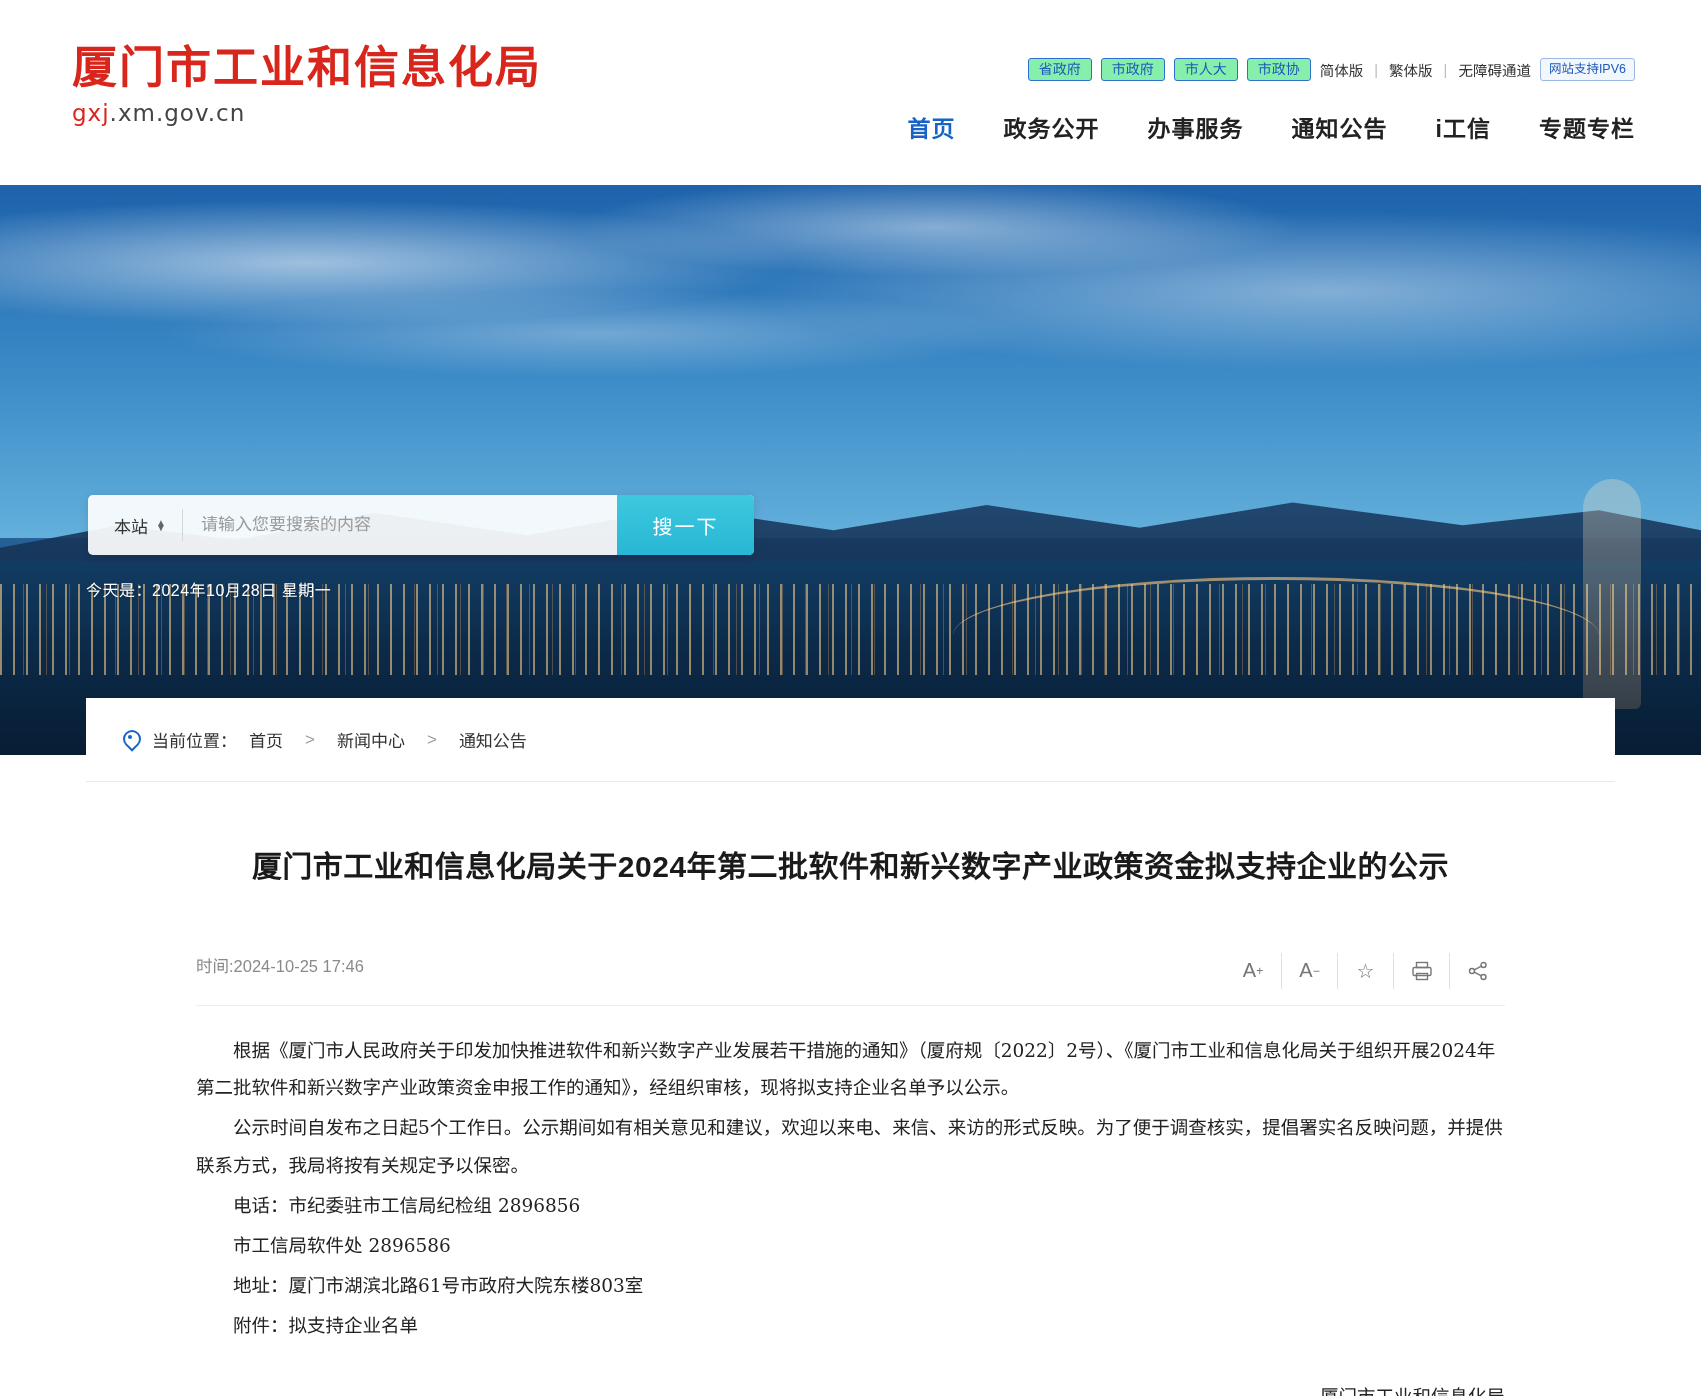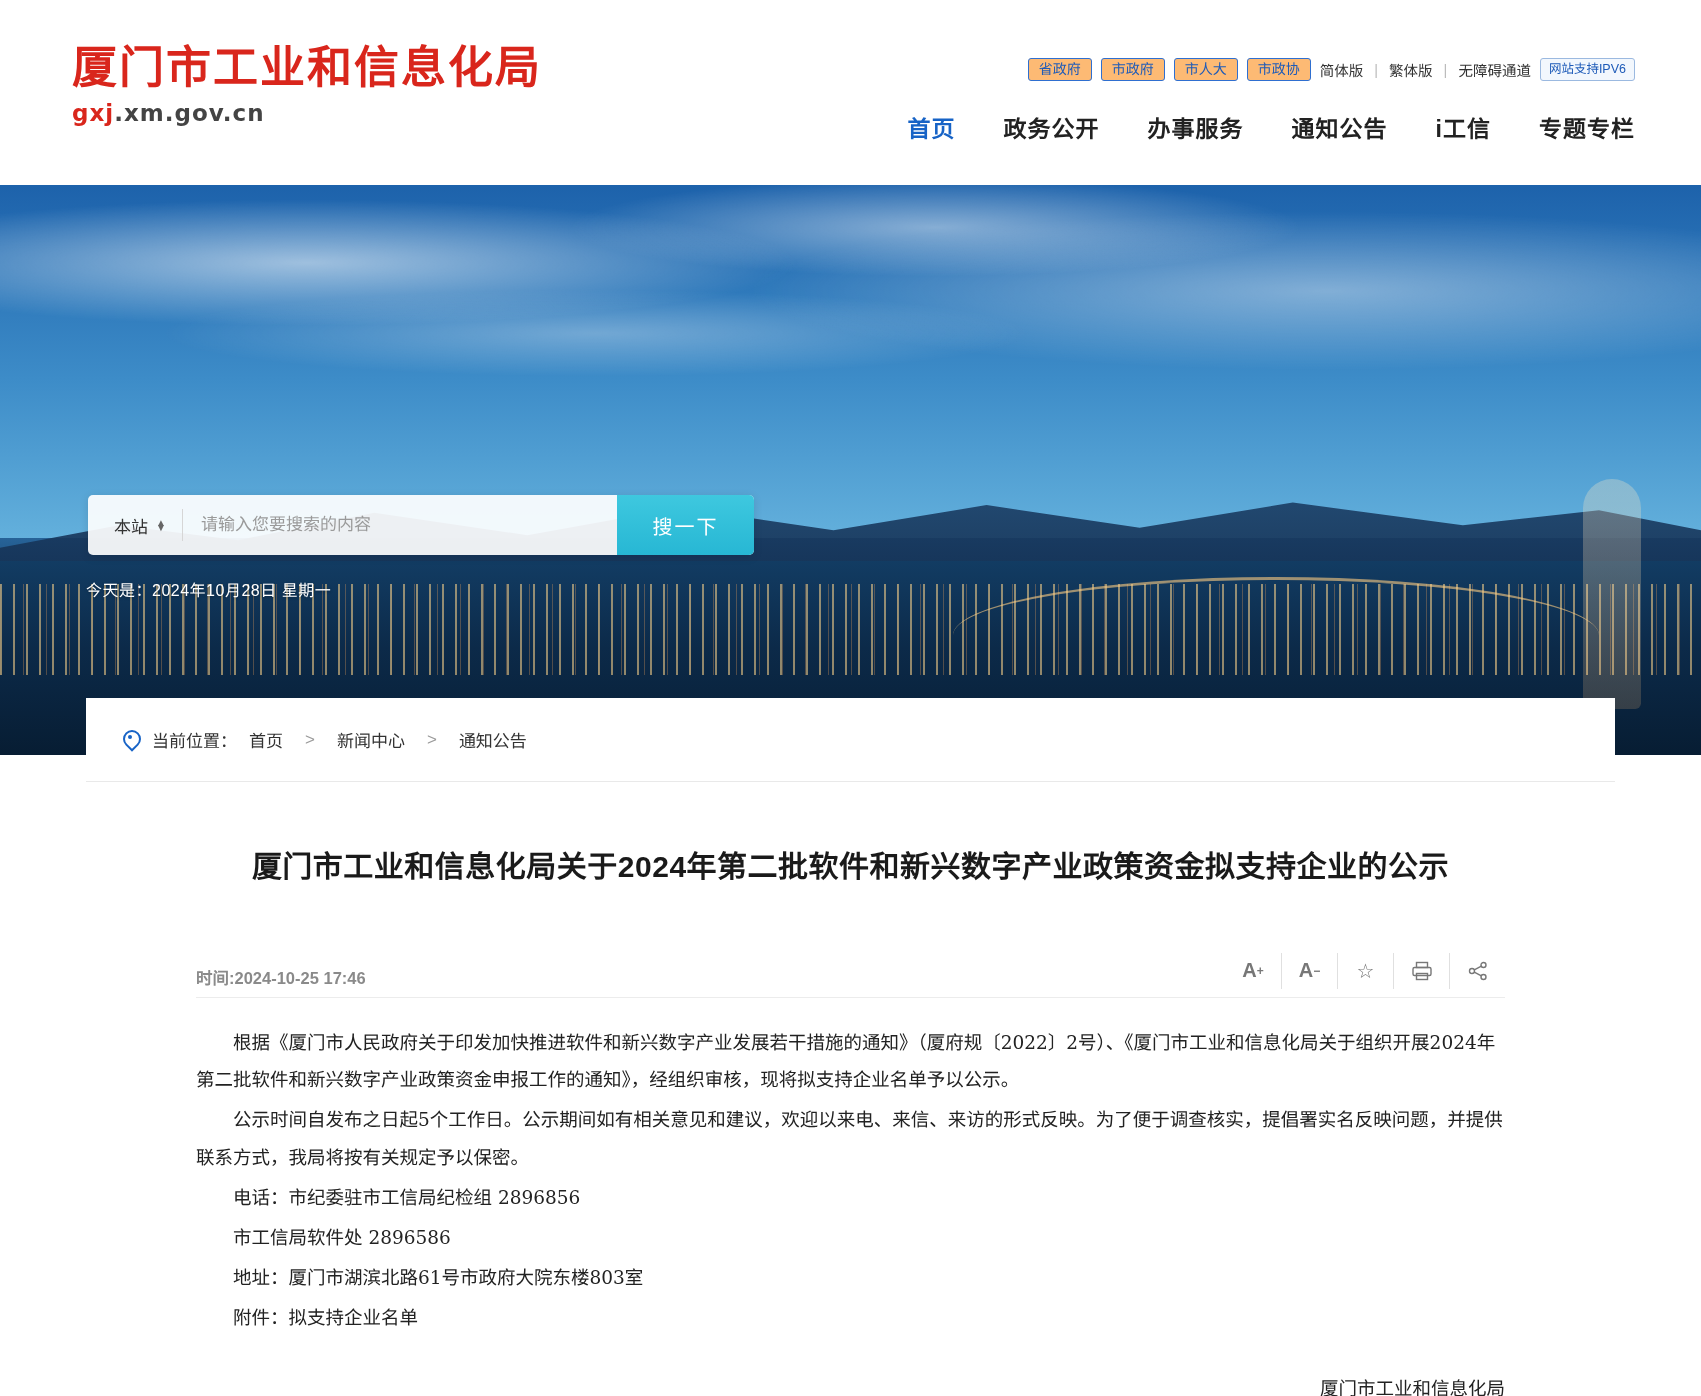--- a/index.html
+++ b/index.html
@@ -30,21 +30,21 @@
     font-weight: bold;
     color: #d9261c;
     letter-spacing: 2px;
     line-height: 1.15;
     white-space: nowrap;
   }
   .logo-sub {
     margin-top: 6px;
     font-family: "DejaVu Sans", sans-serif;
     font-size: 23px;
-    font-weight: bold;
+    font-weight: normal;
     letter-spacing: 1px;
     color: #444;
   }
   .logo-sub .red { color: #d9261c; }
 
   .top-utility {
     position: absolute;
     right: 66px;
     top: 58px;
     display: flex;
@@ -53,21 +53,21 @@
     font-size: 14.5px;
     color: #333;
     white-space: nowrap;
   }
   .pill {
     border: 1px solid #2f6fd0;
     color: #1e5bb8;
     border-radius: 3px;
     padding: 3px 10px 4px;
     font-size: 14px;
-    background: #fdba74;
+    background: #86efac;
     line-height: 1;
   }
   .util-sep { color: #bbb; padding: 0 2px; }
   .util-link { color: #333; font-size: 14.5px; text-decoration: none; }
   .ipv6 {
     border: 1px solid #9bb9e0;
     background: #f2f7fd;
     color: #1e5bb8;
     border-radius: 3px;
     font-size: 12.5px;
@@ -248,28 +248,27 @@
     font-weight: bold;
     color: #1a1a1a;
     text-align: center;
     line-height: 1.55;
     letter-spacing: .5px;
     margin: 0 auto;
     max-width: 1220px;
   }
   .art-meta {
     display: flex;
-    align-items: flex-end;
+    align-items: flex-start;
     justify-content: space-between;
     margin-top: 62px;
-    padding-bottom: 8px;
+    padding-bottom: 16px;
     border-bottom: 1px solid #ececec;
     color: #8a8a8a;
     font-size: 16.5px;
-    font-weight: bold;
   }
   .tools { display: flex; align-items: center; gap: 0; color: #777; }
   .tool {
     width: 56px; height: 36px;
     display: flex; align-items: center; justify-content: center;
     cursor: pointer;
     font-size: 20px;
     color: #777;
   }
   .tool + .tool { border-left: 1px solid #e0e0e0; }

